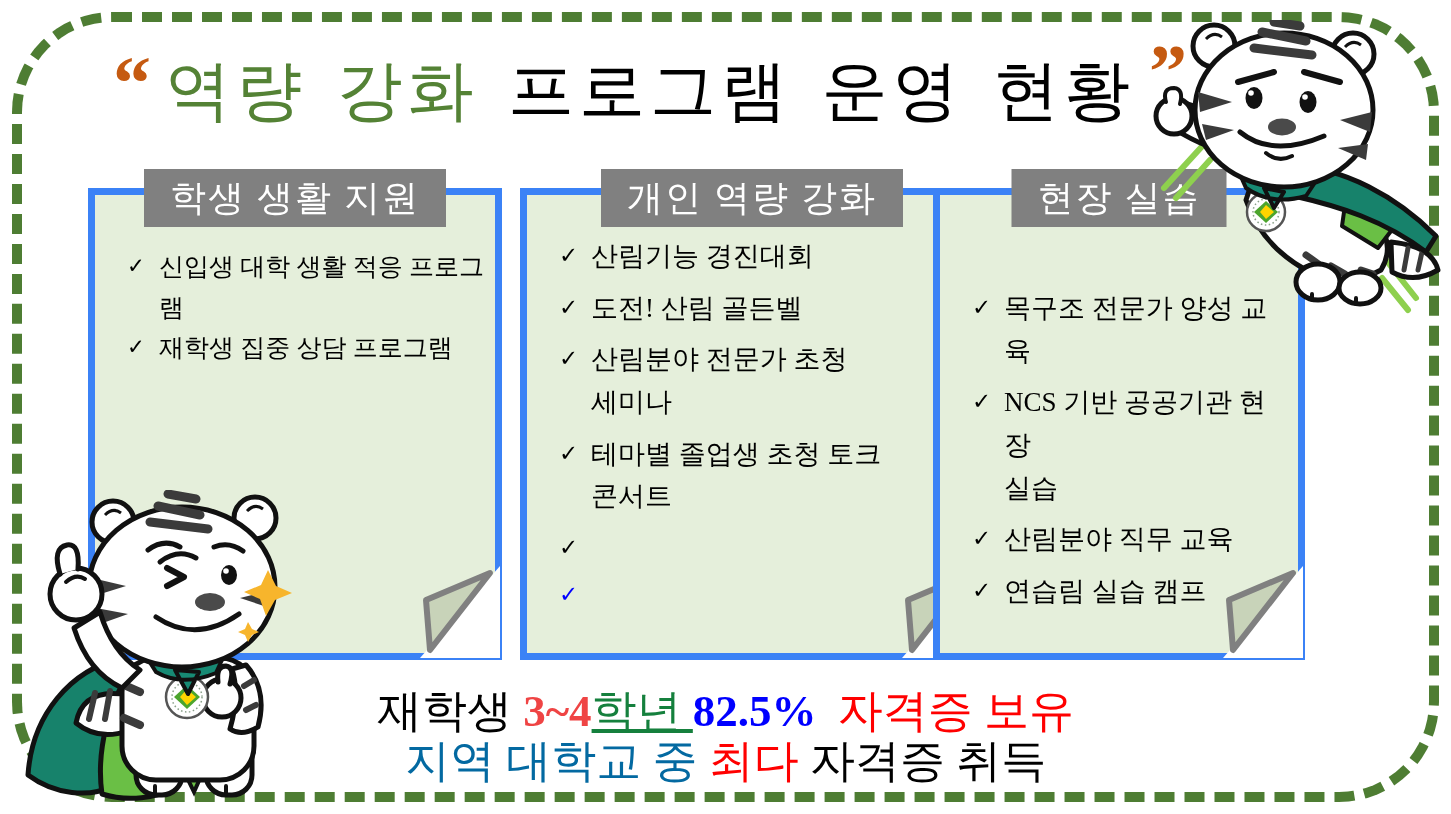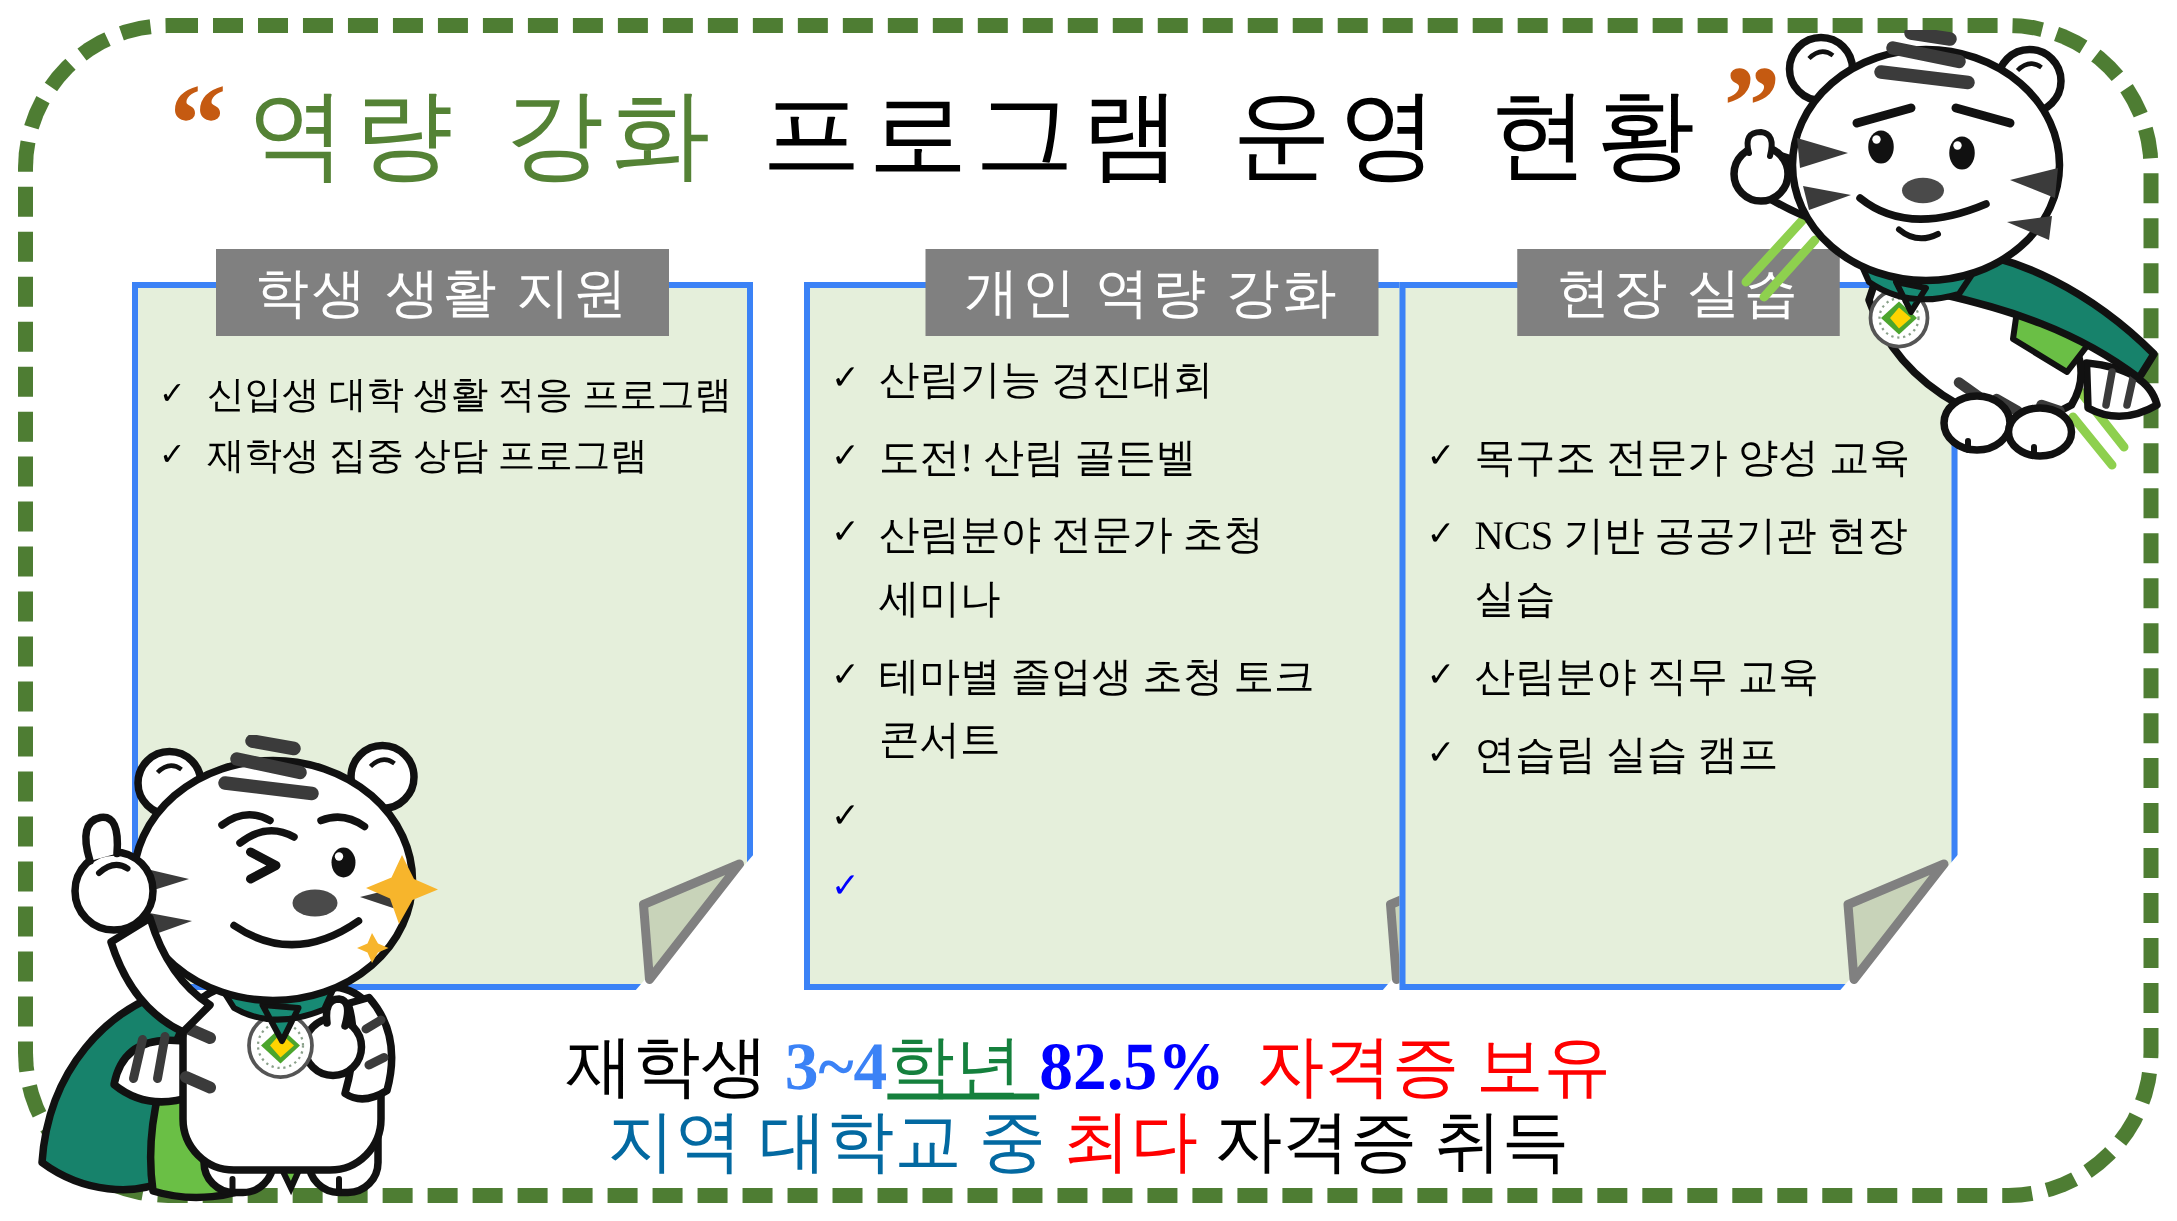--- a/index.html
+++ b/index.html
@@ -8,23 +8,23 @@
   .dashed-border{position:absolute;left:12px;top:12px;right:12px;bottom:12px;
          border:10px dashed #4e7d33;border-radius:100px;z-index:0;}
   
   .title{position:absolute;left:70px;top:44px;width:1160px;text-align:center;z-index:1;
          font-size:66px;letter-spacing:5px;word-spacing:8px;white-space:nowrap;}
   .quote{color:#c55a11;font-size:76px;font-weight:bold;position:relative;letter-spacing:0;}
   .quote.open{top:-4px;margin-right:14px;}
   .quote.close{top:-16px;margin-left:14px;}
   
   .panel{position:absolute;top:188px;height:472px;background:#e5efdb;
-         border:4px solid #3b82f6;box-sizing:border-box;z-index:1;}
+         border:7px solid #3b82f6;box-sizing:border-box;z-index:1;padding-left:18px;}
   .panel-1{left:88px;width:414px;}
-  .panel-2{left:520px;width:464px;margin-left:16px;}
+  .panel-2{left:520px;width:464px;}
   .panel-3{left:933px;width:372px;}
   .panel-header{position:absolute;top:-26px;left:50%;transform:translateX(-50%);
          background:#808080;color:#fff;font-size:36px;line-height:58px;height:58px;
          padding:0 26px;white-space:nowrap;letter-spacing:2px;}
   .list{padding:0 6px 0 14px;}
   .panel-1 .list{margin-top:52px;font-size:25px;line-height:1.62;}
   .panel-2 .list{margin-top:40px;font-size:27px;line-height:1.58;}
   .panel-3 .list{margin-top:92px;font-size:27px;line-height:1.58;}
   .item{display:flex;align-items:flex-start;color:#000;}
   .panel-2 .item,.panel-3 .item{margin-bottom:9px;}
@@ -122,21 +122,21 @@
           <span class="itext">연습림 실습 캠프</span>
         </div>
       </div>
     <svg class="fold" viewBox="0 0 80 92">
       <polygon points="80,0 80,92 0,92" fill="#ffffff"></polygon>
       <polygon points="70,7 10,84 6,34" fill="#c8d3b9" stroke="#808080" stroke-width="6" stroke-linejoin="round"></polygon>
     </svg>
   </div>
 
   <div class="footer">
-    <div><span style="color: rgb(0, 0, 0);">재학생 </span><span style="color: #3b82f6; font-weight: bold;">3~4</span><span style="color: #15803d; text-decoration: underline;">학년 </span><span style="color: rgb(0, 0, 255); font-weight: bold;">82.5% </span><span style="color: rgb(255, 0, 0); margin-left: 10px;">자격증 보유</span></div>
+    <div><span style="color: rgb(0, 0, 0);">재학생 </span><span style="color: #ef4444; font-weight: bold;">3~4</span><span style="color: #15803d; text-decoration: underline;">학년 </span><span style="color: rgb(0, 0, 255); font-weight: bold;">82.5% </span><span style="color: rgb(255, 0, 0); margin-left: 10px;">자격증 보유</span></div>
     <div><span style="color: #0369a1;">지역 대학교 중 </span><span style="color: rgb(255, 0, 0);">최다</span><span style="color: rgb(0, 0, 0);"> 자격증 취득</span></div>
   </div>
 
   <svg class="tiger-standing" viewBox="0 0 338 324">
 
     <g>
       <path d="M112,168 C60,180 22,225 18,285 C45,305 80,308 102,296 L122,205 Z" fill="#17826b" stroke="#111" stroke-width="5" stroke-linejoin="round"></path>
       <path d="M125,175 C98,210 86,262 92,304 C118,312 148,308 162,298 L152,205 Z" fill="#6abf45" stroke="#111" stroke-width="5" stroke-linejoin="round"></path>
     </g>
 

